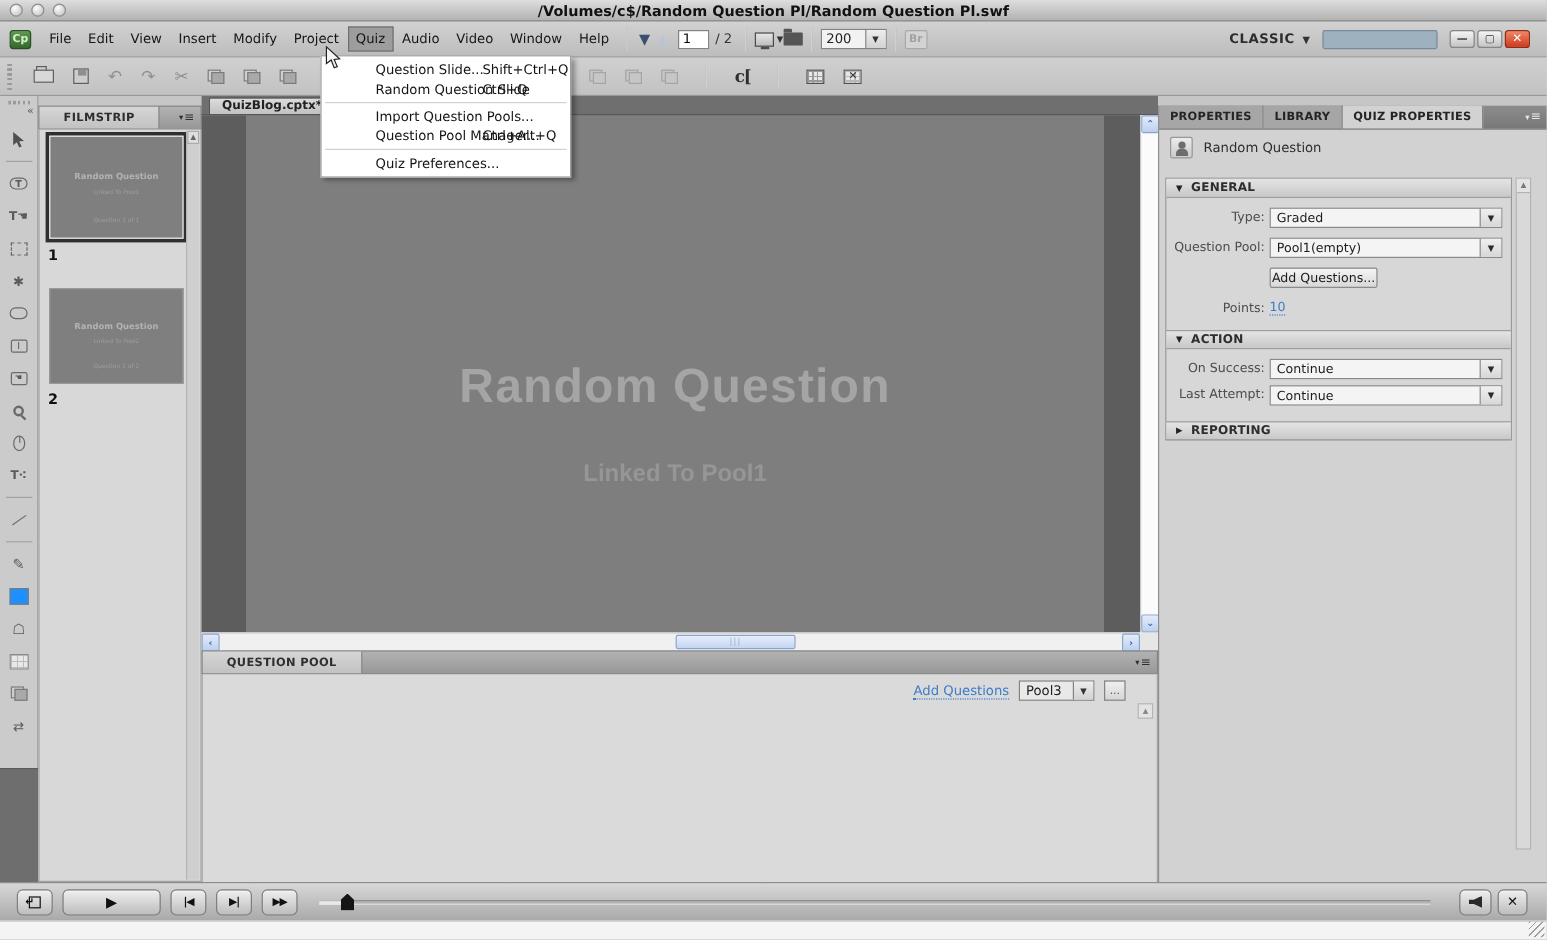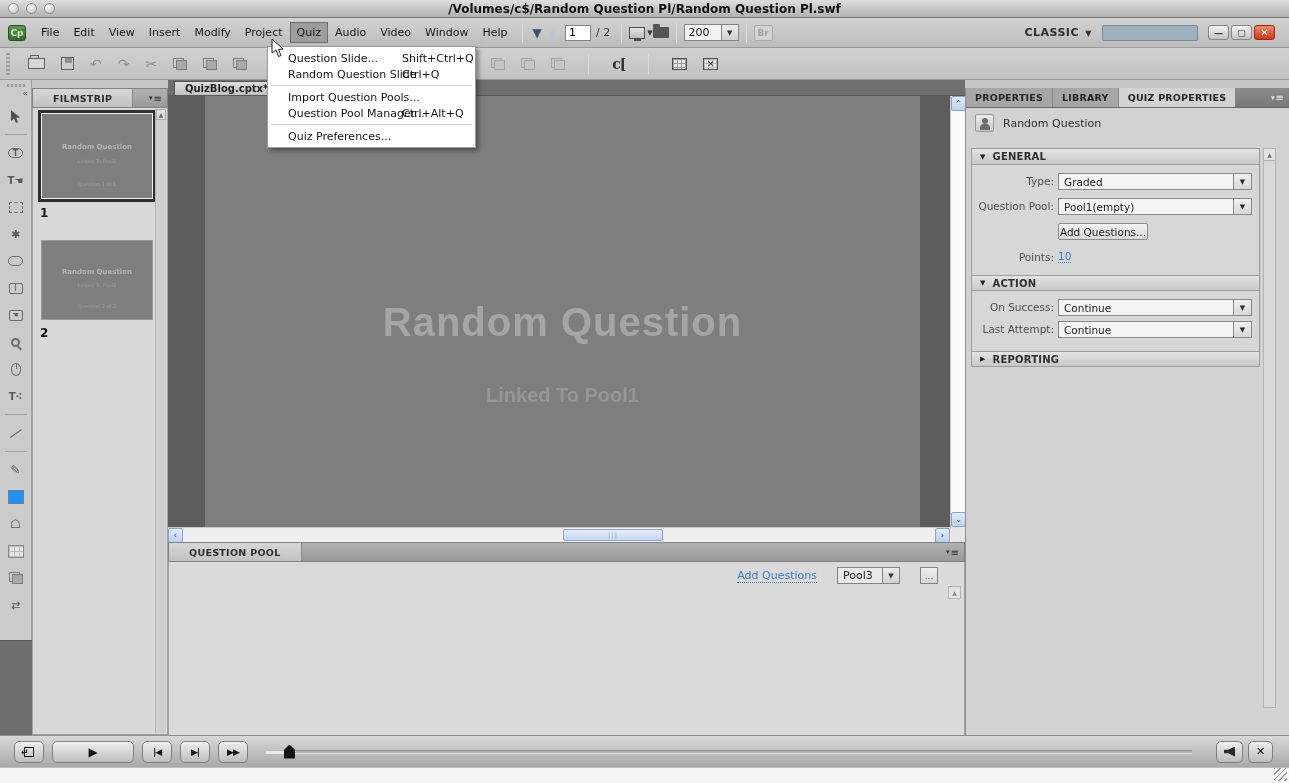--- a/index.html
+++ b/index.html
@@ -142,21 +142,21 @@
   .hscroll .left { position:absolute; left:0; top:0; }
   .hscroll .right { position:absolute; right:0; top:0; }
   .h-thumb { position:absolute; left:395px; top:1px; width:100px; height:12px; background:linear-gradient(#e7eefb,#c5d5f1);
              border:1px solid #8aa4d2; border-radius:2px; display:flex; align-items:center; justify-content:center;
              color:#9ab0d8; font-size:7px; letter-spacing:1px; }
   .scroll-corner { position:absolute; left:782px; top:447px; width:15px; height:15px; background:#e6e6e6; }
 
   
   .qpool { position:absolute; left:0; top:462px; width:797px; height:193px; }
   .qp-body { position:relative; height:176px; background:#dadada; border:1px solid #a2a2a2; border-top:none; }
-  .qp-controls { position:absolute; top:5px; right:26px; display:flex; align-items:center; gap:20px; }
+  .qp-controls { position:absolute; top:5px; right:26px; display:flex; align-items:center; gap:8px; }
   .link { color:#3d7cc9; border-bottom:1px dotted #3d7cc9; font-size:11px; }
   .pool-select { display:flex; height:17px; border:1px solid #838383; background:#e9e9e9; }
   .pool-val { width:44px; padding:1px 5px; font-size:11px; color:#222; }
   .dots-btn { width:18px; height:17px; border:1px solid #838383; background:linear-gradient(#efefef,#d6d6d6);
               font-size:9px; color:#555; display:flex; align-items:center; justify-content:center; }
   .qp-scrollup { position:absolute; right:3px; top:24px; width:13px; height:13px; background:#e3e3e3;
                  border:1px solid #b5b5b5; color:#888; font-size:6px; text-align:center; line-height:12px; }
 
   
   .rightpanel { position:absolute; left:965px; top:8px; width:324px; height:647px; background:#d2d2d2;
@@ -219,21 +219,21 @@
   .statusbar { position:absolute; left:0; top:767px; width:1289px; height:16px; background:#f4f4f4; border-top:1px solid #bdbdbd; }
   .resize-grip { position:absolute; right:2px; bottom:2px; width:13px; height:13px;
                  background:repeating-linear-gradient(135deg, #9e9e9e 0 1px, transparent 1px 4px); }
 
   
   .quizmenu { position:absolute; left:267px; top:46px; width:209px; background:#fff; border:1px solid #9c9c9c;
               box-shadow:3px 3px 4px rgba(0,0,0,.35); padding:3px 0; z-index:50; }
   .qm-item { height:16px; display:flex; align-items:center; font-size:11px; color:#141414; }
   .qm-label { padding-left:20px; }
   .qm-shortcut { position:absolute; left:134px; }
-  .qm-row { position:relative; height:16px; }
+  .qm-row { position:relative; height:16px;padding-left:25px; }
   .qm-sep { height:1px; background:#cfcfcf; margin:3px 3px; }
 
   .cursor-arrow { position:absolute; left:271px; top:38px; z-index:60; }
 </style>
 </head>
 <body>
 
 <div class="screen">
 
   <div class="titlebar">

